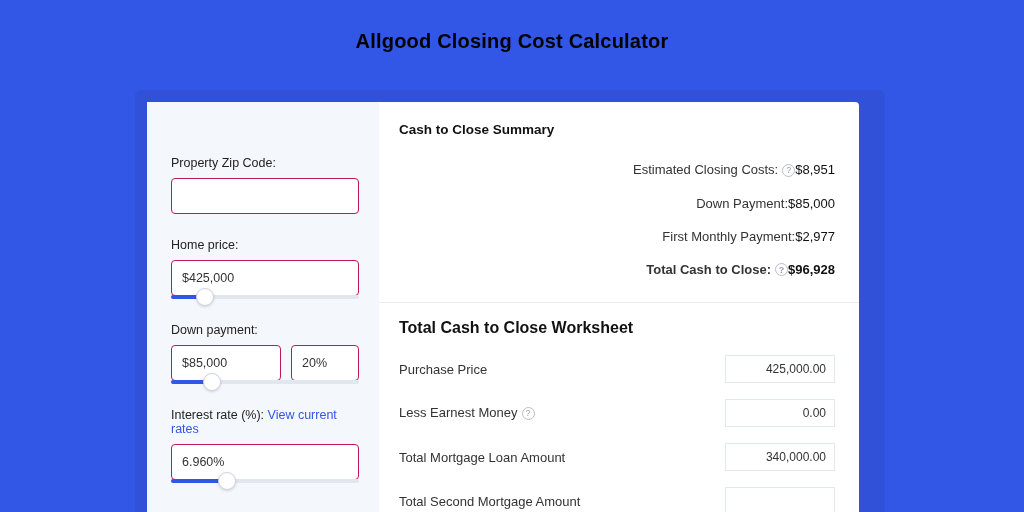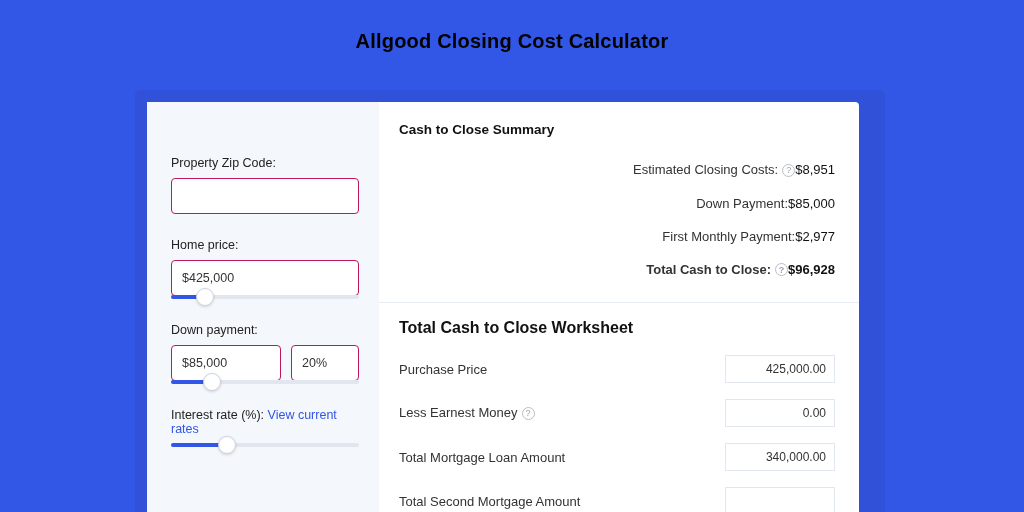--- a/index.html
+++ b/index.html
@@ -70,20 +70,21 @@
           </div>
           <div class="slider-thumb" style="left:calc(22% - 9px)"></div>
         </div>
       </div>
 
       <div class="field">
         <label class="field-label">
           <span>Interest rate (%):</span>
           <a href="#" class="link">View current rates</a>
         </label>
+        <input class="input-box" value="6.960%" style="">
         <div class="slider-wrap">
           <div class="slider-track">
             <div class="slider-fill" style="width:30%"></div>
           </div>
           <div class="slider-thumb" style="left:calc(30% - 9px)"></div>
         </div>
       </div>
 
     </div>
 

